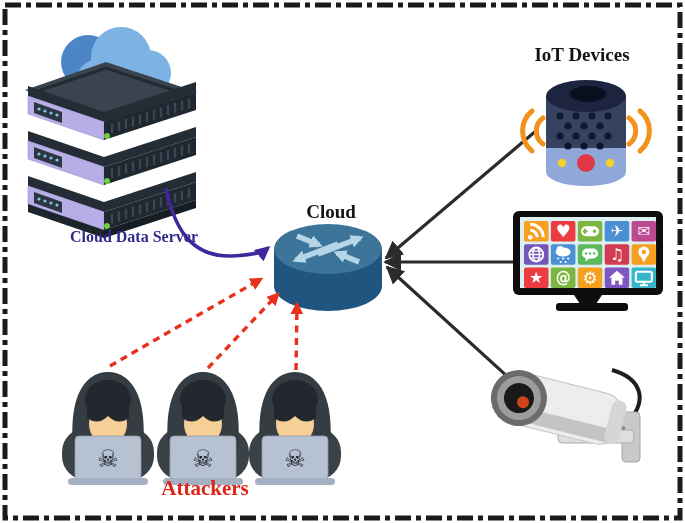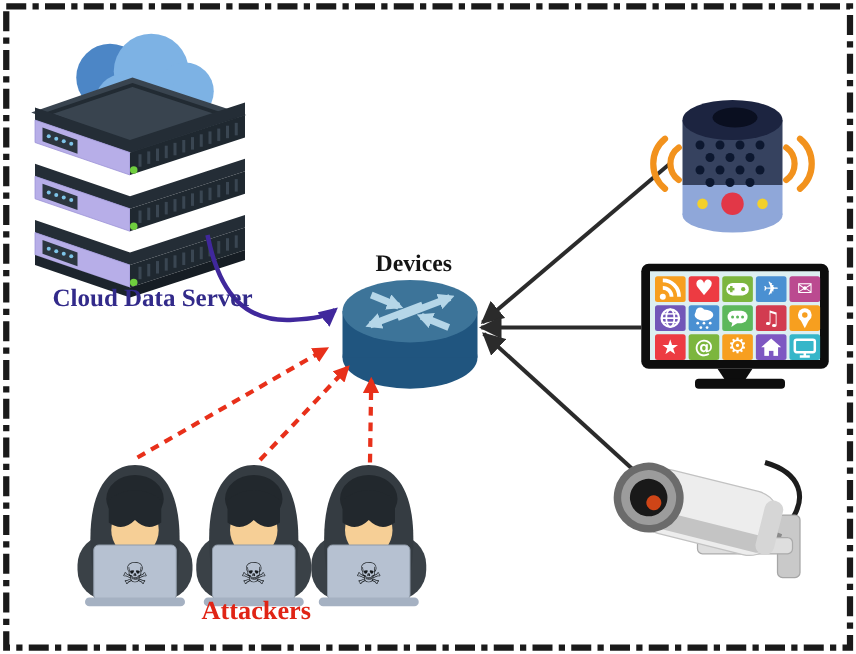--- a/index.html
+++ b/index.html
@@ -1,21 +1,21 @@
 <!DOCTYPE html>
 <html><head>
 <meta charset="utf-8">
 <style>
   html,body{margin:0;padding:0;background:#fff;}
   .canvas{position:relative;width:685px;height:523px;background:#fff;overflow:hidden;
           font-family:"Liberation Serif","DejaVu Serif",serif;}
   svg{position:absolute;left:0;top:0;}
   .lbl{position:absolute;font-weight:bold;text-align:center;line-height:1.25;
        font-family:"Liberation Serif","DejaVu Serif",serif;}
-  .lbl-cloud{left:38px;top:227px;width:168px;font-size:20px;}
+  .lbl-cloud{left:50px;top:227px;width:168px;font-size:16px;}
   .lbl-router{left:281px;top:200px;width:100px;font-size:19px;}
   .lbl-iot{left:507px;top:43px;width:150px;font-size:19px;}
   .lbl-attackers{left:130px;top:475px;width:150px;font-size:21px;}
 </style>
 </head>
 <body>
 
 <div class="canvas">
 <svg width="685" height="523" viewBox="0 0 685 523">
   <defs>
@@ -319,15 +319,16 @@
           <ellipse cx="295" cy="424" rx="19" ry="21" fill="#f6cf96"></ellipse>
           <path d="M274,418 Q285,426 295,416 Q305,426 316,418 L316,400 Q295,384 274,400 Z" fill="#22282d"></path>
           <rect x="262" y="436" width="66" height="44" rx="4" fill="#b6c1d1" stroke="#8f9aa8" stroke-width="0.8"></rect>
           <text x="295" y="459" font-size="24" fill="#15191c" text-anchor="middle" dominant-baseline="central" font-family="&quot;DejaVu Sans&quot;,sans-serif">☠</text>
           <rect x="255" y="478" width="80" height="7" rx="3.5" fill="#a5b1c2"></rect>
         </g>
       </g>
 </svg>
 
 <div class="lbl lbl-cloud" style="color: rgb(50, 42, 138);">Cloud Data Server</div>
-<div class="lbl lbl-router" style="color: rgb(20, 20, 20);">Devices</div>
+<div class="lbl lbl-router" style="color: rgb(20, 20, 20);">Cloud</div>
+<div class="lbl lbl-iot" style="color: rgb(20, 20, 20);">IoT Devices</div>
 <div class="lbl lbl-attackers" style="color: rgb(224, 36, 21);">Attackers</div>
 </div>
 
 </body></html>

